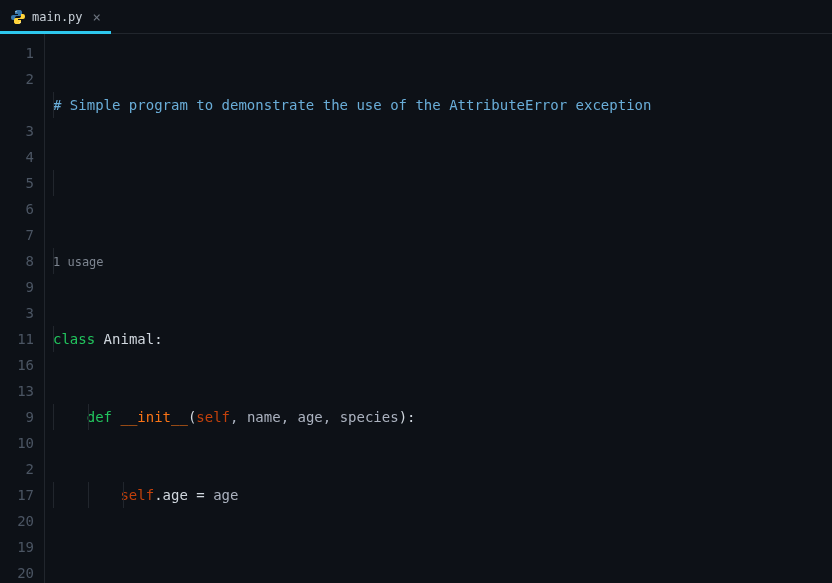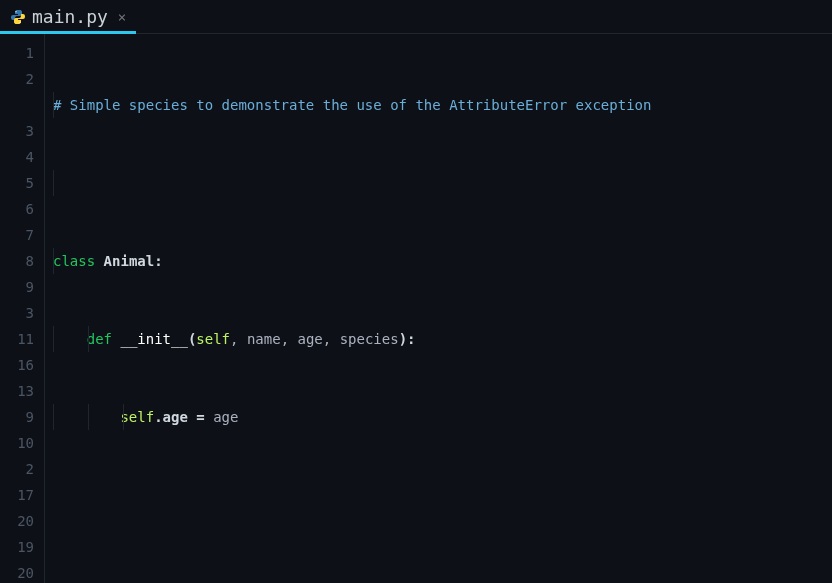--- a/index.html
+++ b/index.html
@@ -35,21 +35,21 @@
     right: 0;
     height: 3px;
     background: #2ec8ee;
   }
   .py-icon {
     width: 16px; height: 16px;
     display: inline-flex;
     align-items: center;
     justify-content: center;
   }
-  .tab-title { color: #c9d1d9; font-size: 18px; }
+  .tab-title { color: #c9d1d9; font-size: 12px; }
   .tab-close { color: #6e7681; font-size: 14px; margin-left: 4px; cursor: pointer; }
   .editor {
     display: flex;
     height: calc(100% - 34px);
   }
   .gutter {
     width: 44px;
     flex-shrink: 0;
     background: #0d1117;
     color: #4b5563;
@@ -75,23 +75,23 @@
     top: 0;
     bottom: 0;
     width: 1px;
     background: #21262d;
   }
   .g1 { left: 0px; }
   .g2 { left: 35px; }
   .g3 { left: 70px; }
   .c-comment { color: #6aaed9; }
   .c-orange { color: #22c55e; }
-  .c-magenta { color: #ffffff; }
-  .c-self { color: #bef264; }
-  .c-white { color: #d0d7de; font-weight: bold; }
+  .c-magenta { color: #f97316; }
+  .c-self { color: #c2410c; }
+  .c-white { color: #d0d7de; }
   .c-gray { color: #abb2bf; }
   .c-hint { color: #7d8590; font-size: 12px; }
   .gutter .ln { height: 26px; }
   .gutter .hint-row { height: 26px; }
 </style>
 </head>
 <body>
 
 <div class="tab-bar">
   <div class="tab active">
@@ -127,22 +127,23 @@
     <div class="ln">9</div>
     <div class="ln">10</div>
     <div class="ln">2</div>
     <div class="ln">17</div>
     <div class="ln">20</div>
     <div class="ln">19</div>
     <div class="ln">20</div>
   </div>
 
   <div class="code">
-    <div class="line"><span class="indent-guide g1"></span><span class="c-comment"># Simple species to demonstrate the use of the AttributeError exception</span></div>
+    <div class="line"><span class="indent-guide g1"></span><span class="c-comment"># Simple program to demonstrate the use of the AttributeError exception</span></div>
     <div class="line"><span class="indent-guide g1"></span></div>
+    <div class="line"><span class="indent-guide g1"></span><span class="c-hint">1 usage</span></div>
     <div class="line"><span class="indent-guide g1"></span><span class="c-orange">class</span><span class="c-white"> </span><span class="c-white">Animal</span><span class="c-white">:</span></div>
     <div class="line"><span class="indent-guide g1"></span><span class="indent-guide g2"></span>    <span class="c-orange">def</span><span> </span><span class="c-magenta">__init__</span><span class="c-white">(</span><span class="c-self">self</span><span class="c-gray">, </span><span class="c-gray">name</span><span class="c-gray">, </span><span class="c-gray">age</span><span class="c-gray">, </span><span class="c-gray">species</span><span class="c-white">):</span></div>
     <div class="line"><span class="indent-guide g1"></span><span class="indent-guide g2"></span><span class="indent-guide g3"></span>        <span class="c-self">self</span><span class="c-white">.age = </span><span class="c-gray">age</span></div>
     
     
     
     
     
     
     

